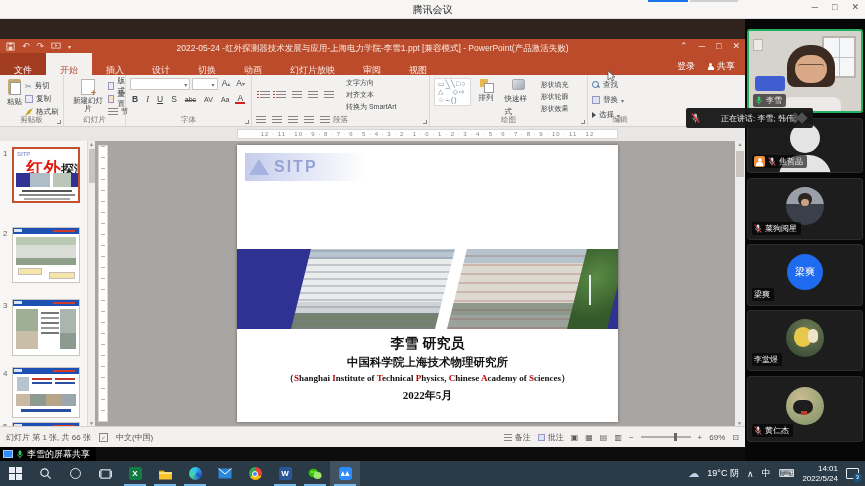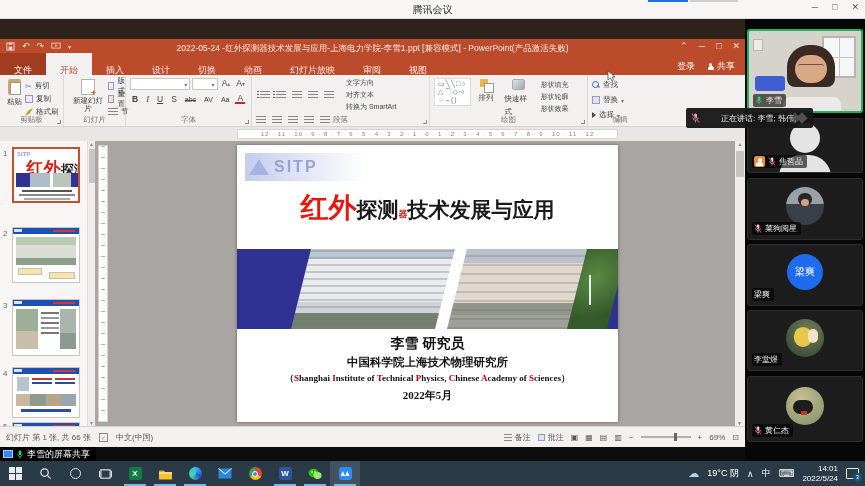--- a/index.html
+++ b/index.html
@@ -412,21 +412,20 @@
       <span style="position:absolute;bottom:0;left:1px;">▼</span>
     </div>
 
     <div class="v-ruler"></div>
 
     <div class="slide">
       <div class="logo-band">
         <span class="sitp-tri"></span>
         <span class="sitp-text">SITP</span>
       </div>
-      <div class="slide-title"><span style="color: rgb(232, 23, 12); font-size: 28px;">红外</span><span style="color: rgb(26, 26, 26); font-size: 21px;">探测</span><span style="color: rgb(208, 32, 32); font-size: 9px;">器</span><span style="color: rgb(26, 26, 26); font-size: 21px;">技术发展与应用</span></div>
 
       <div class="photo-band">
         <div class="bd" style="left:-14px;width:86px;background:#2f3193;"></div>
         <div class="bd" style="left:64px;width:150px;background:
              repeating-linear-gradient(0deg, rgba(120,130,140,.35) 0 2px, transparent 2px 7px),
              linear-gradient(180deg,#b9c6d2 0 12%,#e9ebec 12% 66%,#cfd3d6 66% 80%,#74806e 80%);"></div>
         <div class="bd" style="left:208px;width:16px;background:#fff;"></div>
         <div class="bd" style="left:220px;width:126px;background:
              repeating-linear-gradient(0deg, rgba(150,80,70,.25) 0 2px, transparent 2px 9px),
              linear-gradient(180deg,#b6c2cc 0 18%,#ddd8d0 18% 68%,#8e978c 68% 82%,#9aa29b 82%);"></div>

